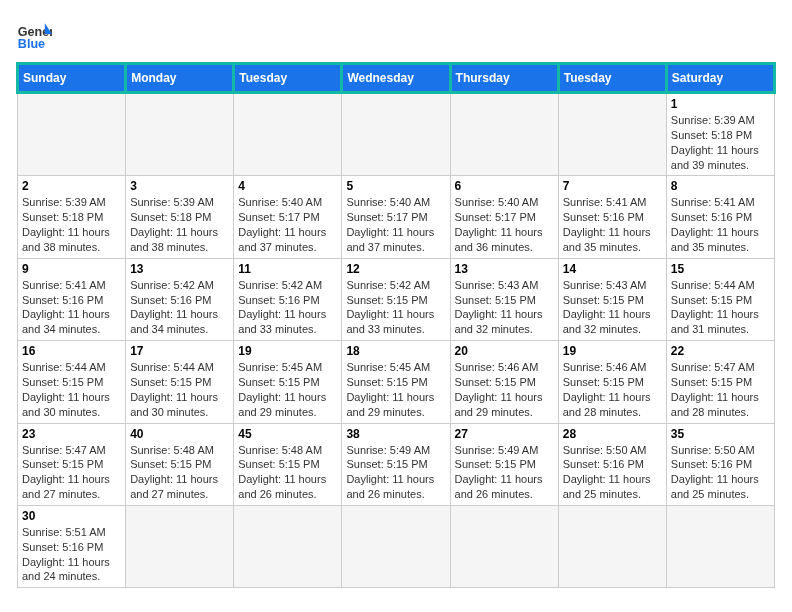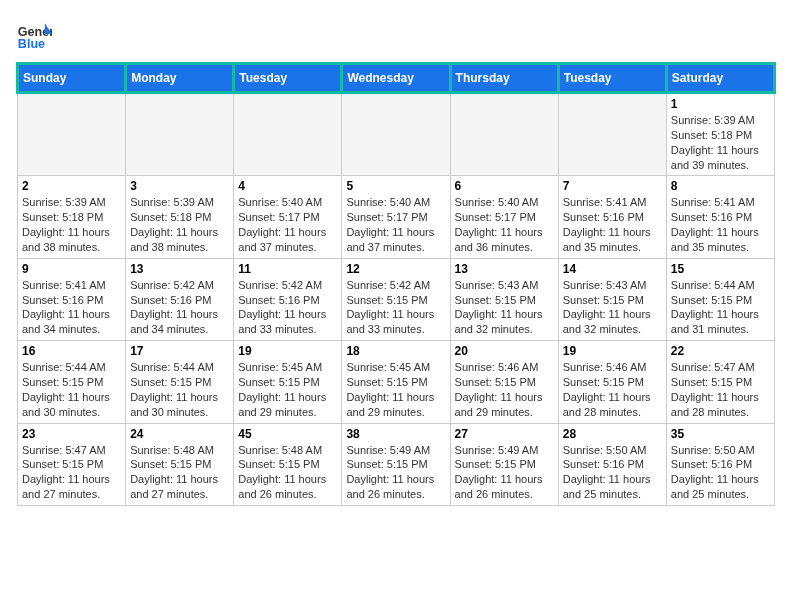--- a/index.html
+++ b/index.html
@@ -208,21 +208,21 @@
           <span class="day-num">22</span>
           <div class="day-info">Sunrise: 5:47 AM<br>Sunset: 5:15 PM<br>Daylight: 11 hours and 28 minutes.</div>
         </td>
       </tr>
       <tr>
         <td>
           <span class="day-num">23</span>
           <div class="day-info">Sunrise: 5:47 AM<br>Sunset: 5:15 PM<br>Daylight: 11 hours and 27 minutes.</div>
         </td>
         <td>
-          <span class="day-num">24</span>
+          <span class="day-num">40</span>
           <div class="day-info">Sunrise: 5:48 AM<br>Sunset: 5:15 PM<br>Daylight: 11 hours and 27 minutes.</div>
         </td>
         <td>
           <span class="day-num">45</span>
           <div class="day-info">Sunrise: 5:48 AM<br>Sunset: 5:15 PM<br>Daylight: 11 hours and 26 minutes.</div>
         </td>
         <td>
           <span class="day-num">38</span>
           <div class="day-info">Sunrise: 5:49 AM<br>Sunset: 5:15 PM<br>Daylight: 11 hours and 26 minutes.</div>
         </td>
@@ -231,15 +231,27 @@
           <div class="day-info">Sunrise: 5:49 AM<br>Sunset: 5:15 PM<br>Daylight: 11 hours and 26 minutes.</div>
         </td>
         <td>
           <span class="day-num">28</span>
           <div class="day-info">Sunrise: 5:50 AM<br>Sunset: 5:16 PM<br>Daylight: 11 hours and 25 minutes.</div>
         </td>
         <td>
           <span class="day-num">35</span>
           <div class="day-info">Sunrise: 5:50 AM<br>Sunset: 5:16 PM<br>Daylight: 11 hours and 25 minutes.</div>
         </td>
+      </tr>
+      <tr>
+        <td>
+          <span class="day-num">30</span>
+          <div class="day-info">Sunrise: 5:51 AM<br>Sunset: 5:16 PM<br>Daylight: 11 hours and 24 minutes.</div>
+        </td>
+        <td class="empty"></td>
+        <td class="empty"></td>
+        <td class="empty"></td>
+        <td class="empty"></td>
+        <td class="empty"></td>
+        <td class="empty"></td>
       </tr>
     </tbody>
 </table>
 
 </body></html>

